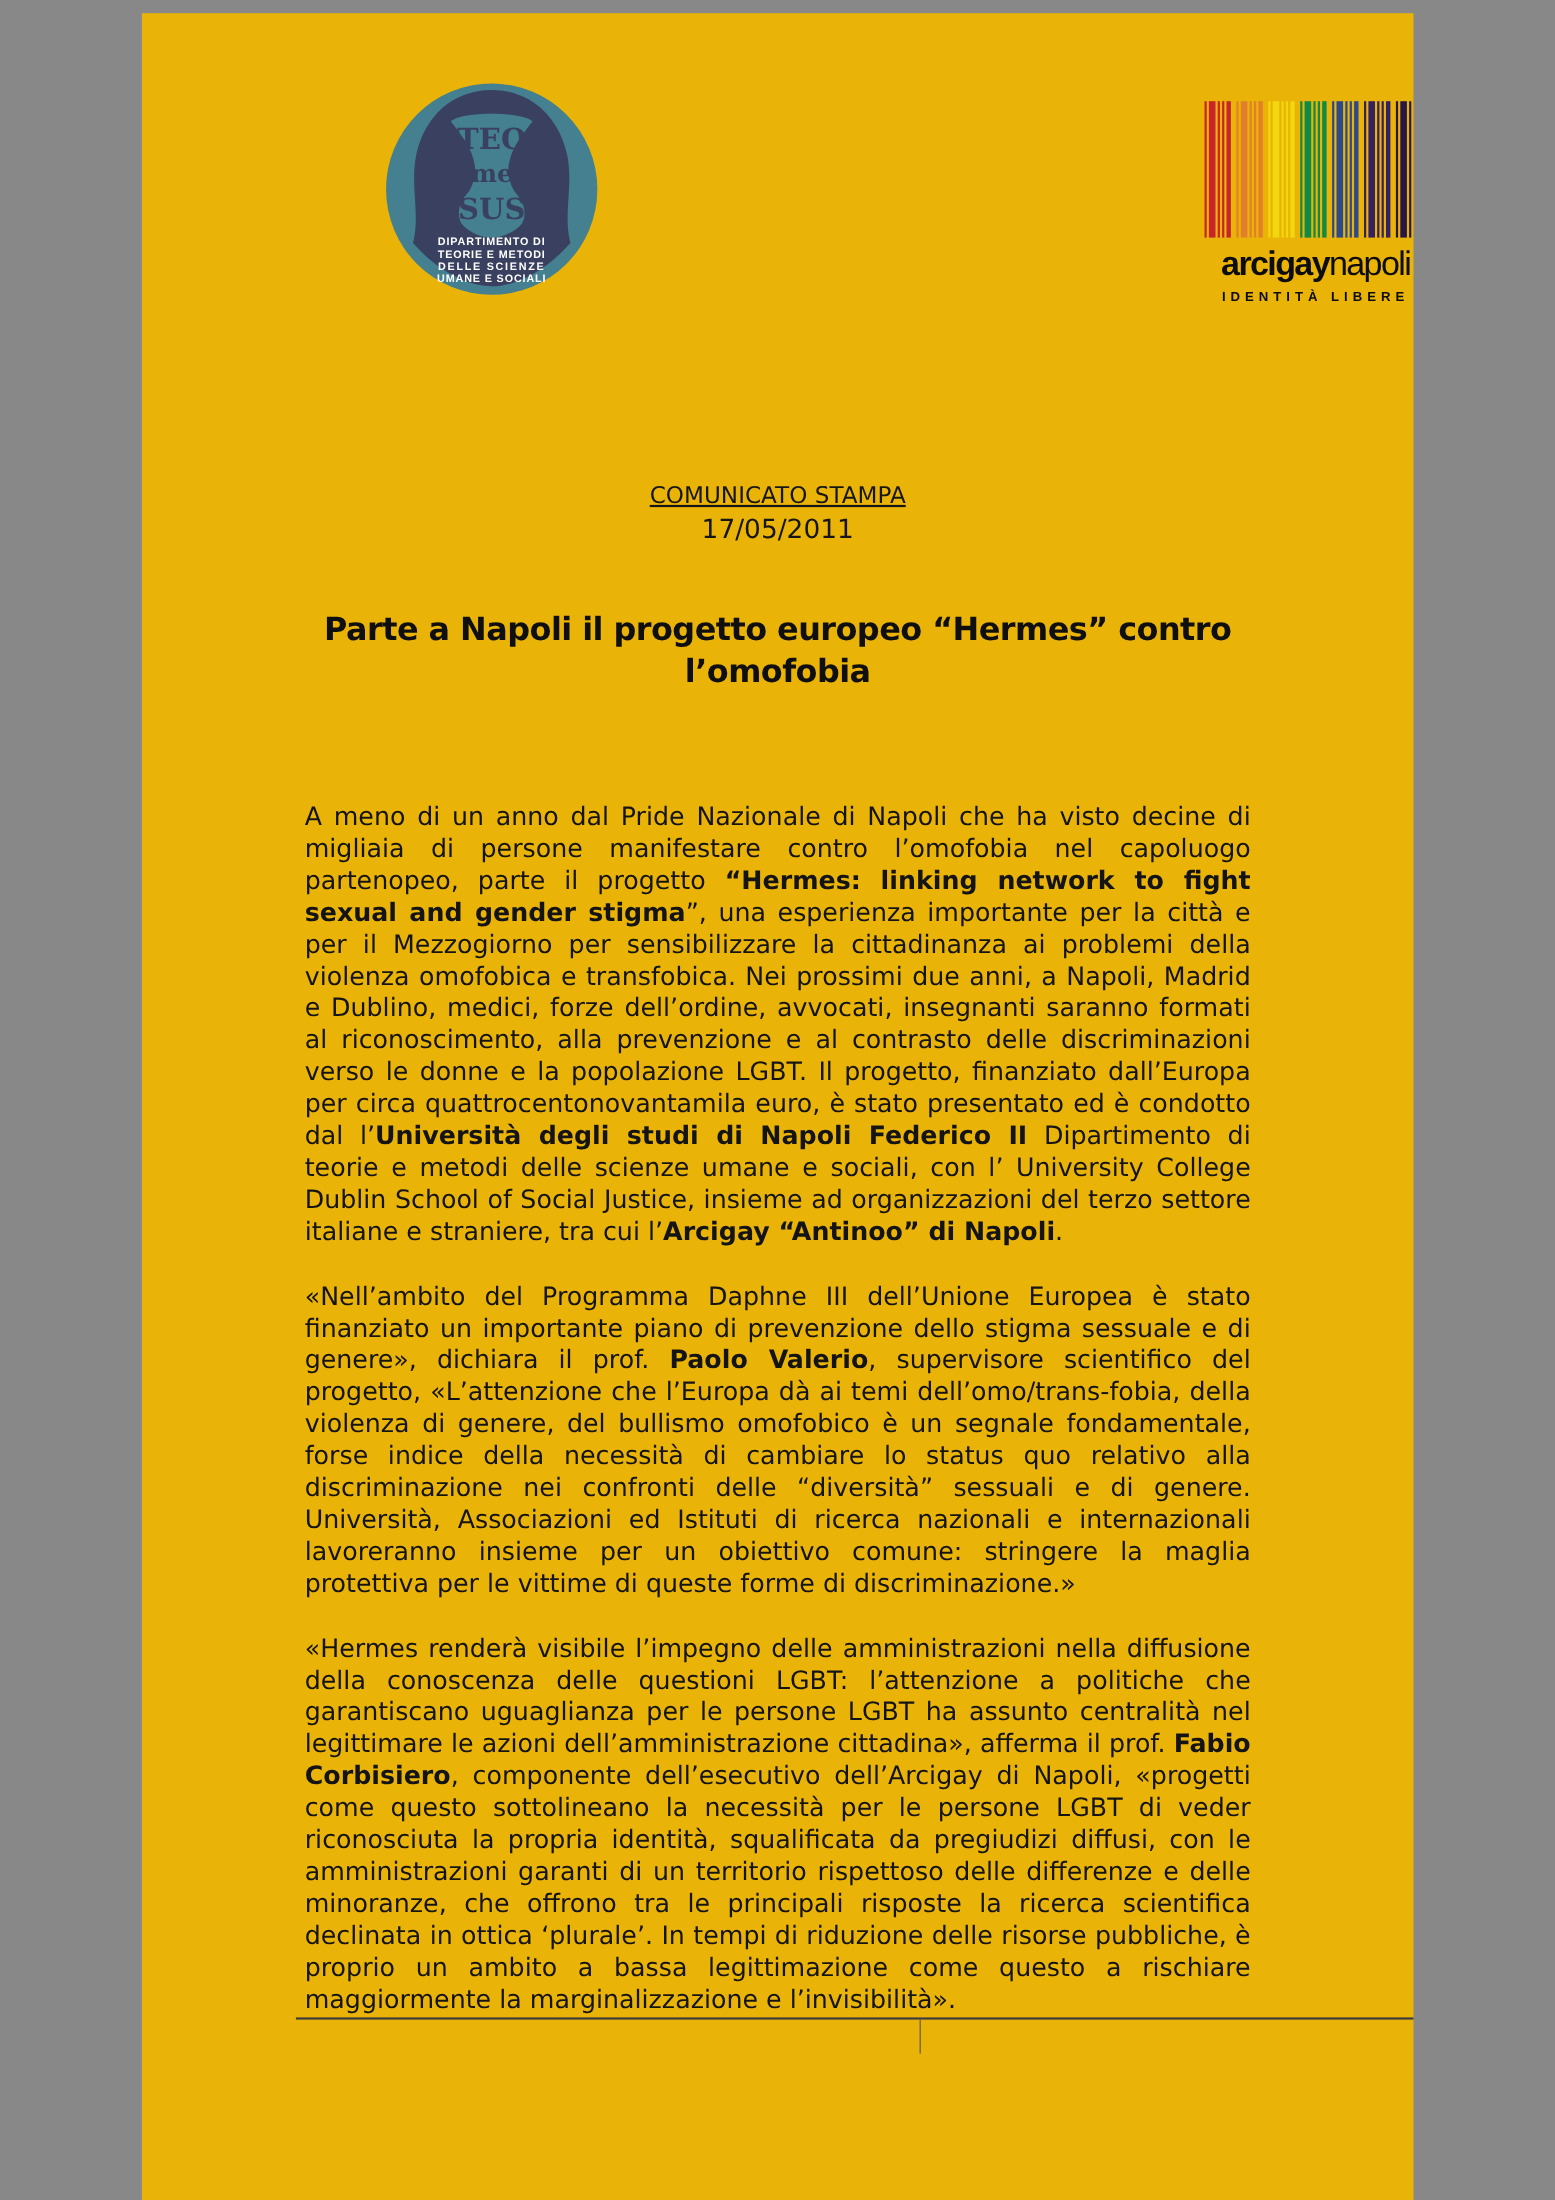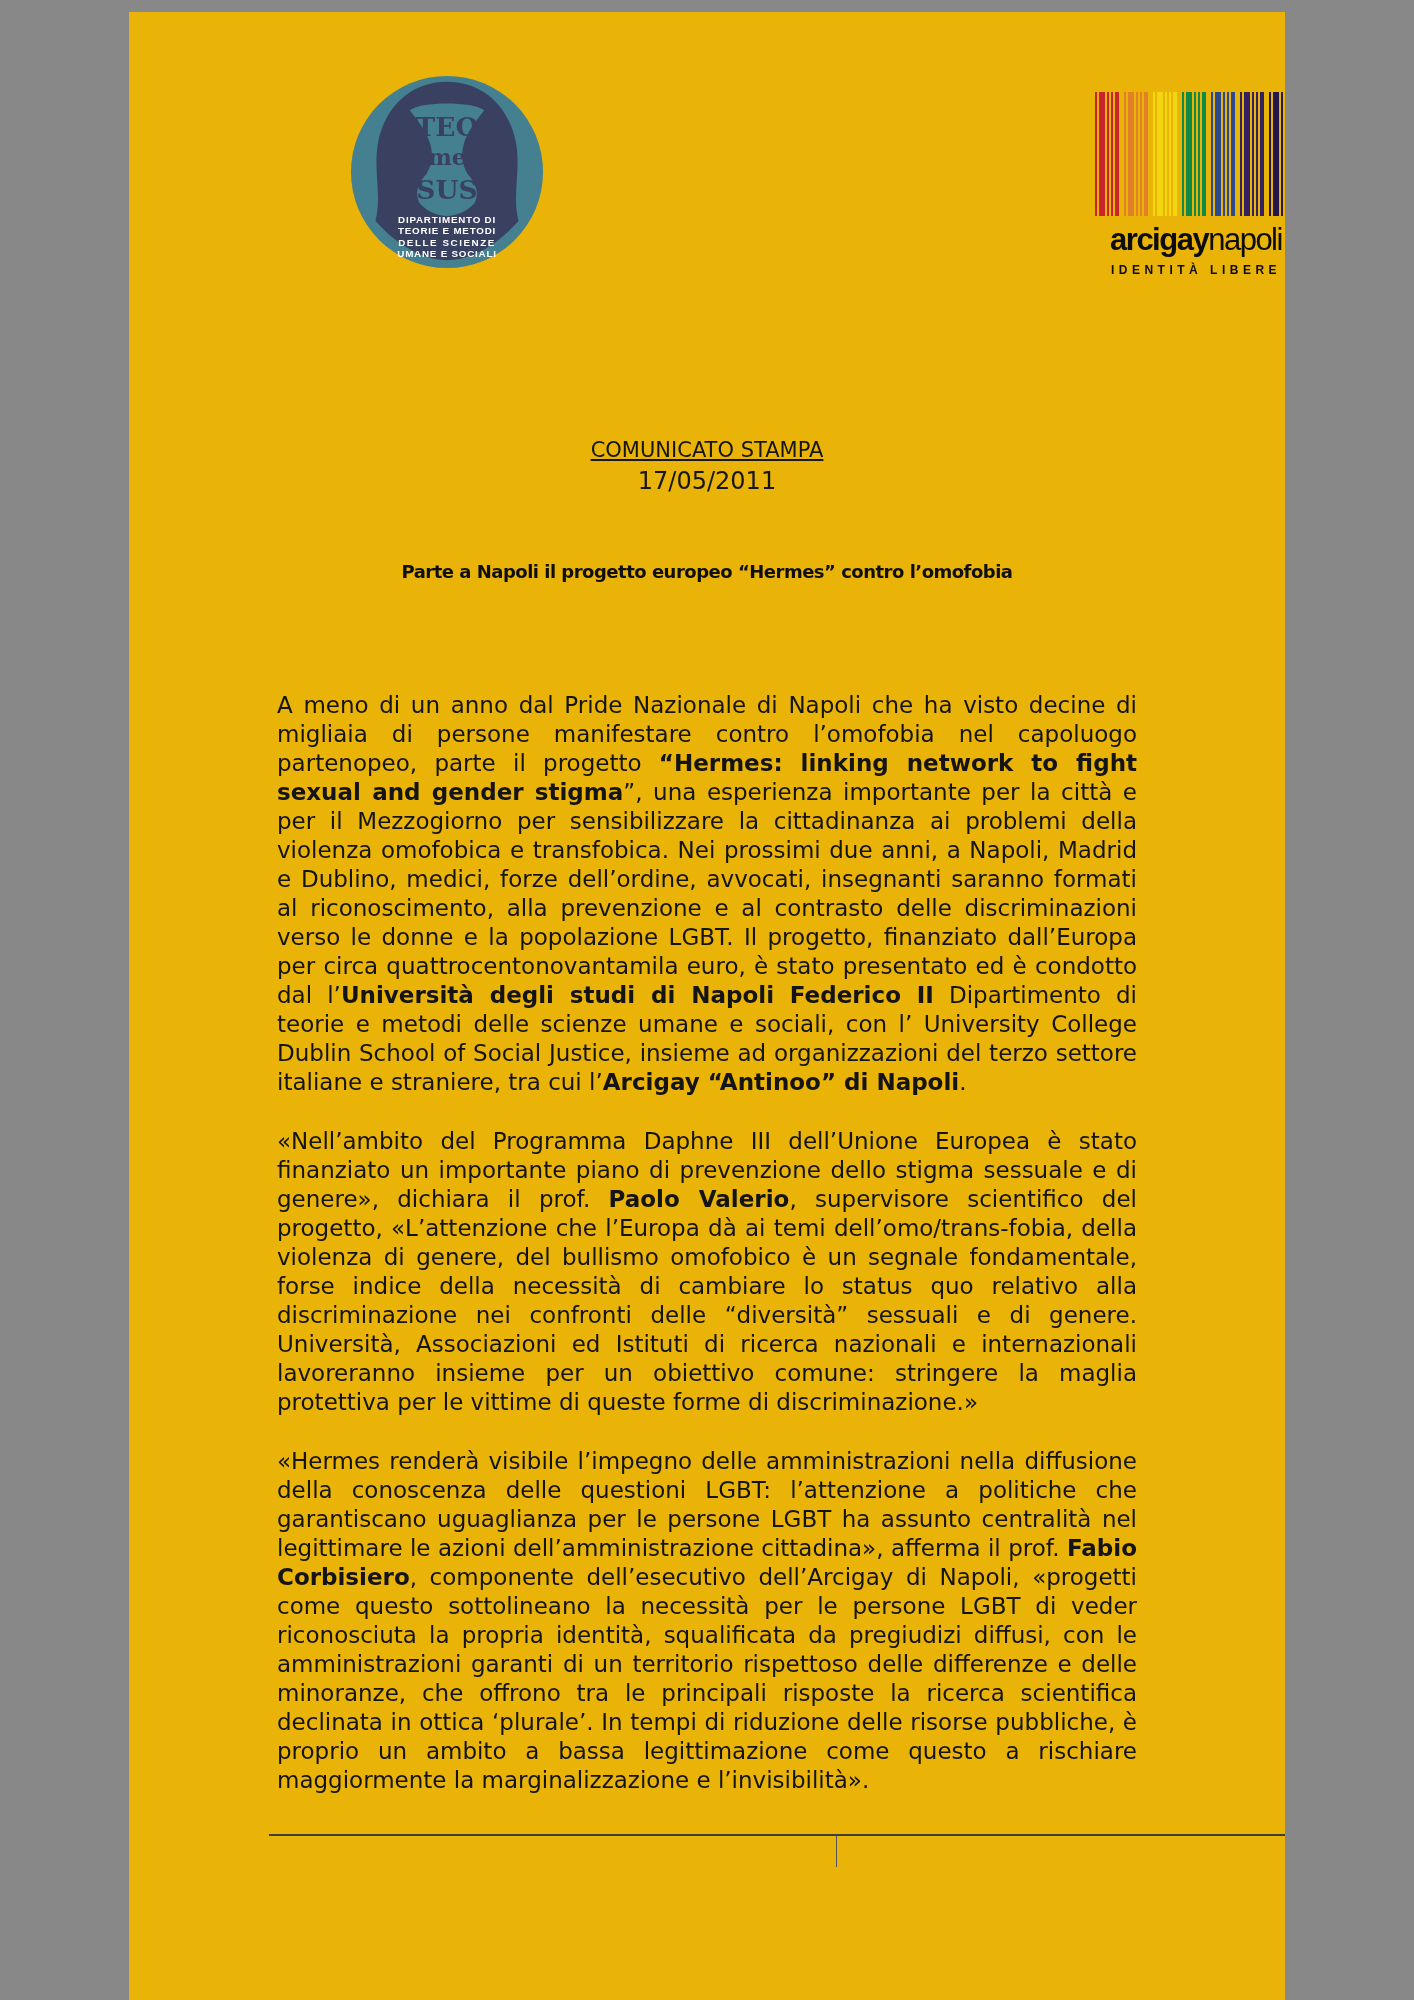--- a/index.html
+++ b/index.html
@@ -38,21 +38,21 @@
   .doc-title{padding-top:423px;text-align:center;}
   .comunicato{
     font-size:21px;line-height:31px;
     text-decoration:underline;
     color:#161616;
   }
   .doc-date{font-size:24px;line-height:30px;color:#161616;}
   .headline{
     margin:57px 0 0 0;
     text-align:center;
-    font-size:18px;line-height:38px;
+    font-size:29px;line-height:38px;
     font-weight:bold;letter-spacing:-0.5px;
     color:#0f0f0f;
   }
   .body-text{margin-top:100px;}
   .body-text p{
     margin:0 0 30px 0;
     font-size:23px;line-height:29px;
     text-align:justify;
     color:#141414;
   }

